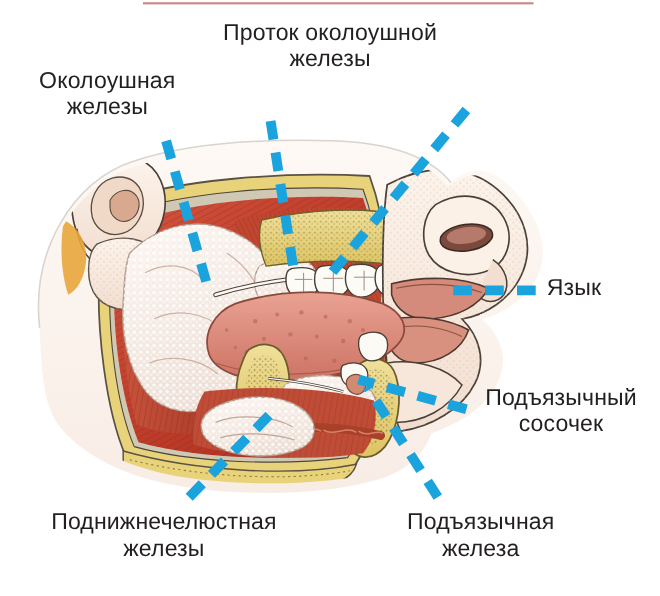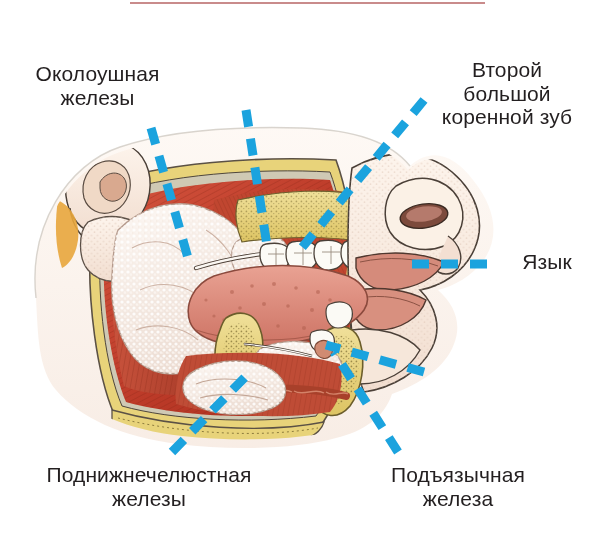--- a/index.html
+++ b/index.html
@@ -31,24 +31,24 @@
     white-space:pre-line;
     font-weight:400;
   }
   .label.center{text-align:center;}
   .label.left{text-align:left;}
 
   
   #lbl-parotid        {left:10px; top:62px;  width:175px;}
   #lbl-parotid-duct   {left:175px;top:18px;  width:250px;}
   #lbl-second-molar   {left:418px;top:58px;  width:178px;}
-  #lbl-tongue         {left:497px;top:250px; width:100px;text-align:center;}
+  #lbl-tongue         {left:497px;top:250px; width:100px;}
   #lbl-sublingual-pap {left:420px;top:350px; width:180px;}
   #lbl-submandibular  {left:18px; top:463px; width:262px;}
-  #lbl-sublingual-gl  {left:362px;top:463px; width:192px;}
+  #lbl-sublingual-gl  {left:341px;top:463px; width:192px;}
 
   svg.art{position:absolute;left:0;top:0;width:600px;height:542px;}
   svg.leaders{position:absolute;left:0;top:0;width:600px;height:542px;pointer-events:none;}
   .leader{
     stroke:#1BA3DE;
     stroke-width:9;
     stroke-linecap:butt;
     fill:none;
     stroke-dasharray:17 12;
   }
@@ -371,27 +371,28 @@
     <line class="leader" x1="424" y1="100" x2="300" y2="250"></line>
     <line class="leader" x1="487" y1="264" x2="402" y2="264"></line>
     <line class="leader" x1="424" y1="372" x2="326" y2="345"></line>
     <line class="leader" x1="172" y1="452" x2="250" y2="372"></line>
     <line class="leader" x1="398" y1="452" x2="334" y2="352"></line>
   </svg>
 
   <div class="label center" id="lbl-parotid">Околоушная
 железы</div>
 
-
-  <div class="label center" id="lbl-second-molar">Второй
-большой
-коренной зуб</div>
+  <div class="label center" id="lbl-parotid-duct">Проток околоушной
+железы</div>
+
 
   <div class="label left" id="lbl-tongue">Язык</div>
 
+  <div class="label center" id="lbl-sublingual-pap">Подъязычный
+сосочек</div>
 
   <div class="label center" id="lbl-submandibular">Поднижнечелюстная
 железы</div>
 
   <div class="label center" id="lbl-sublingual-gl">Подъязычная
 железа</div>
 
 </div>
 
 </body></html>

